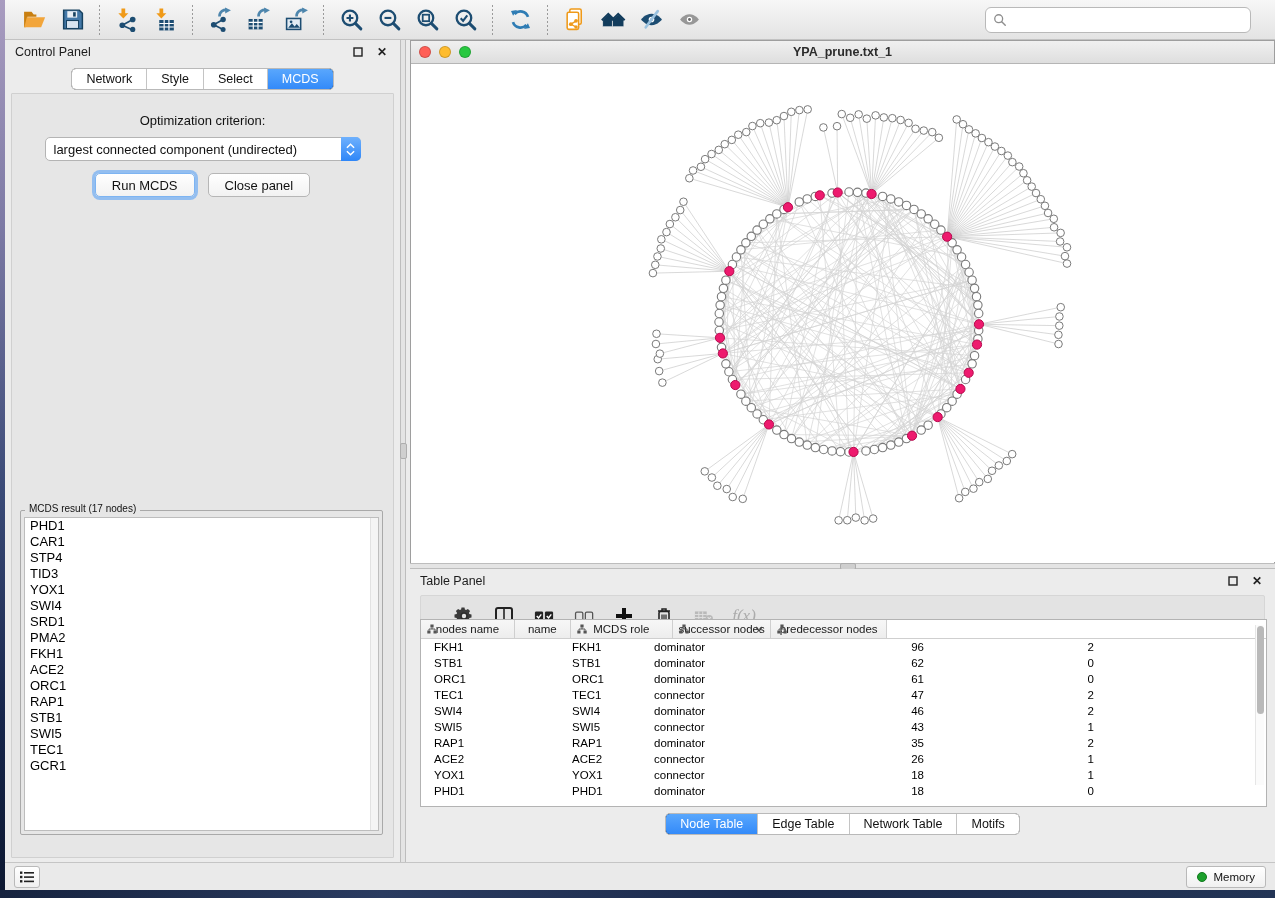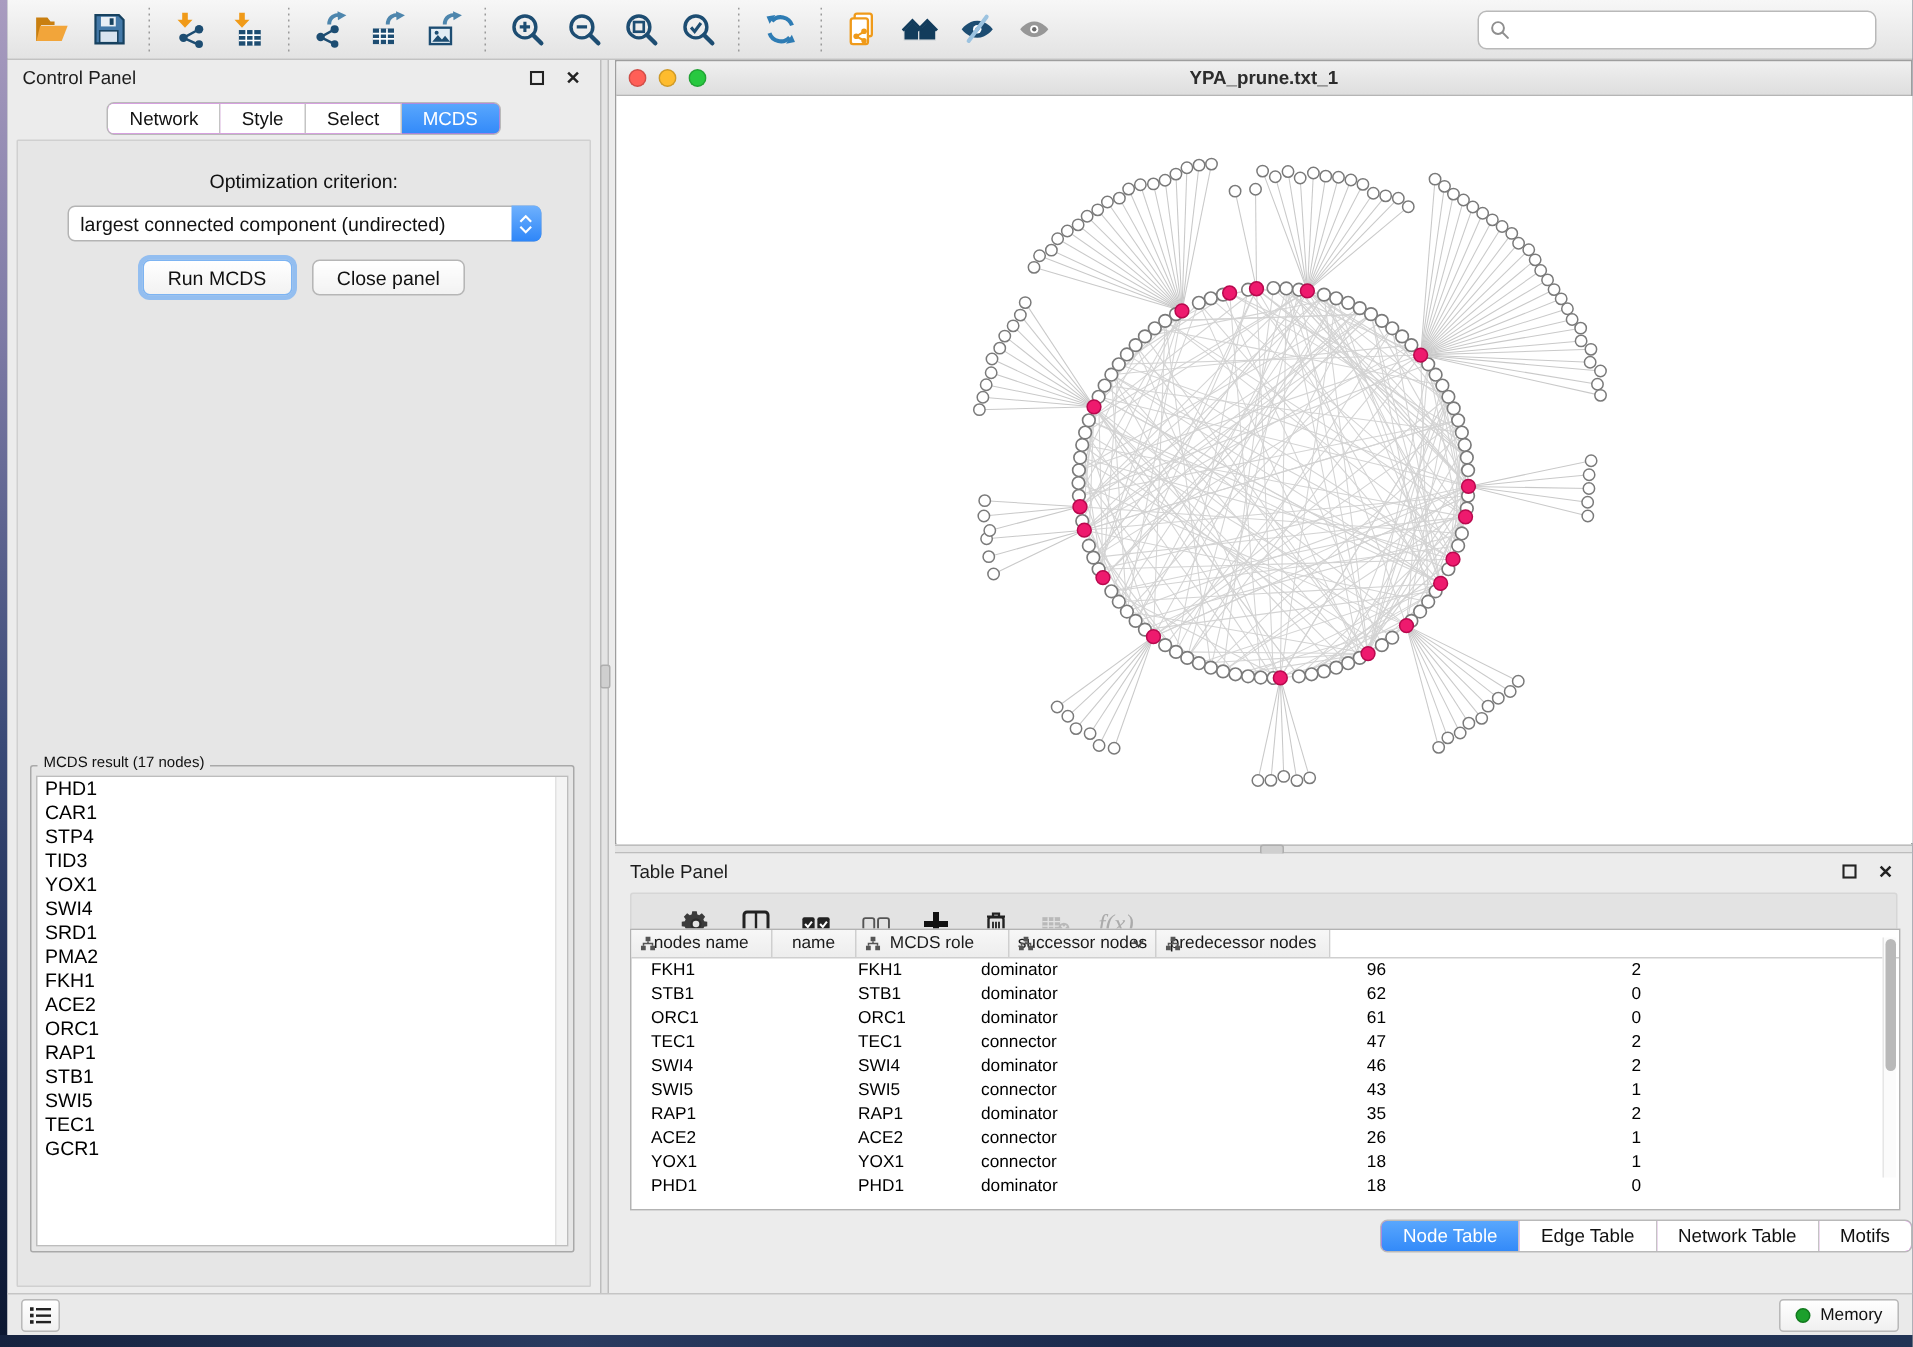--- a/index.html
+++ b/index.html
@@ -39,21 +39,21 @@
 
   
   .ptitle { height:24px; display:flex; align-items:center; padding:0 10px; font-size:12.5px; color:#1c1c1c; }
   .ptitle .sp { flex:1; }
   .winbtn { width:16px; height:16px; display:flex; align-items:center; justify-content:center;
     background:none; border:none; cursor:pointer; margin-left:8px; color:#222; font-size:12px; font-weight:bold; }
   .winbtn svg { width:10px; height:10px; }
 
   
   .tabs-row { display:flex; justify-content:center; margin-top:4px; }
-  .seg { display:flex; border:1px solid #b9b9b9; border-radius:5px; overflow:hidden; background:#d946ef; }
+  .seg { display:flex; border:1px solid #b9b9b9; border-radius:5px; overflow:hidden; background:#000000; }
   .seg .tab { padding:3px 14px; font-size:12.5px; color:#111; background:#fff; border:none; cursor:pointer;
     border-right:1px solid #c4c4c4; font-family:"Liberation Sans",sans-serif; }
   .seg .tab:last-child { border-right:none; }
   .seg .tab.active { background:linear-gradient(#59a7fd,#338af9); color:#fff; }
   .cp-box { position:absolute; left:6px; right:6px; top:53px; bottom:4px; background:#e6e6e6;
     border:1px solid #d0d0d0; border-radius:1px; }
   .opt-label { text-align:center; margin-top:19px; font-size:13px; color:#111; }
   .dropdown { margin:9px auto 0; width:316px; height:24px; background:#fff; border:1px solid #b4b4b4;
     border-radius:5px; display:flex; align-items:center; cursor:pointer; position:relative; }
   .dropdown .dval { flex:1; font-size:13px; padding:0 8px; color:#111; white-space:nowrap; }
@@ -108,21 +108,21 @@
   .th svg.tree { width:10px; height:10px; position:absolute; left:6px; }
   .th svg.sort { width:8px; height:6px; position:absolute; right:7px; }
   .th:last-child { border-right:none; }
   .tbody { position:relative; }
   .trow { display:flex; height:16px; align-items:center; }
   .td { font-size:11.5px; color:#000; white-space:nowrap; overflow:hidden; }
   .td.num { text-align:right; }
   .tscroll { position:absolute; top:5px; right:2px; width:9px; height:160px; background:#fbfbfb;
     border-left:1px solid #e6e6e6; }
   .tscroll .thumb { position:absolute; left:1px; top:1px; width:7px; height:88px; background:#b9b9b9; border-radius:4px; }
-  .ttabs-row { position:absolute; left:0; right:0; top:244px; display:flex; justify-content:flex-end; }
+  .ttabs-row { position:absolute; left:0; right:0; top:244px; display:flex; justify-content:center; }
 
   
   .status-bar { position:absolute; left:0; right:0; bottom:0; height:28px; background:#eaeaea;
     border-top:1px solid #c5c5c5; display:flex; align-items:center; padding:0 9px; }
   .sbtn { width:26px; height:22px; background:linear-gradient(#fff,#f0f0f0); border:1px solid #b9b9b9;
     border-radius:3px; display:flex; align-items:center; justify-content:center; cursor:pointer; }
   .sbtn svg { width:14px; height:12px; }
   .mem-btn { margin-left:auto; height:22px; padding:0 10px; background:linear-gradient(#fff,#f0f0f0);
     border:1px solid #b9b9b9; border-radius:3px; display:flex; align-items:center; gap:6px;
     font-size:11.5px; color:#111; cursor:pointer; font-family:"Liberation Sans",sans-serif; }

